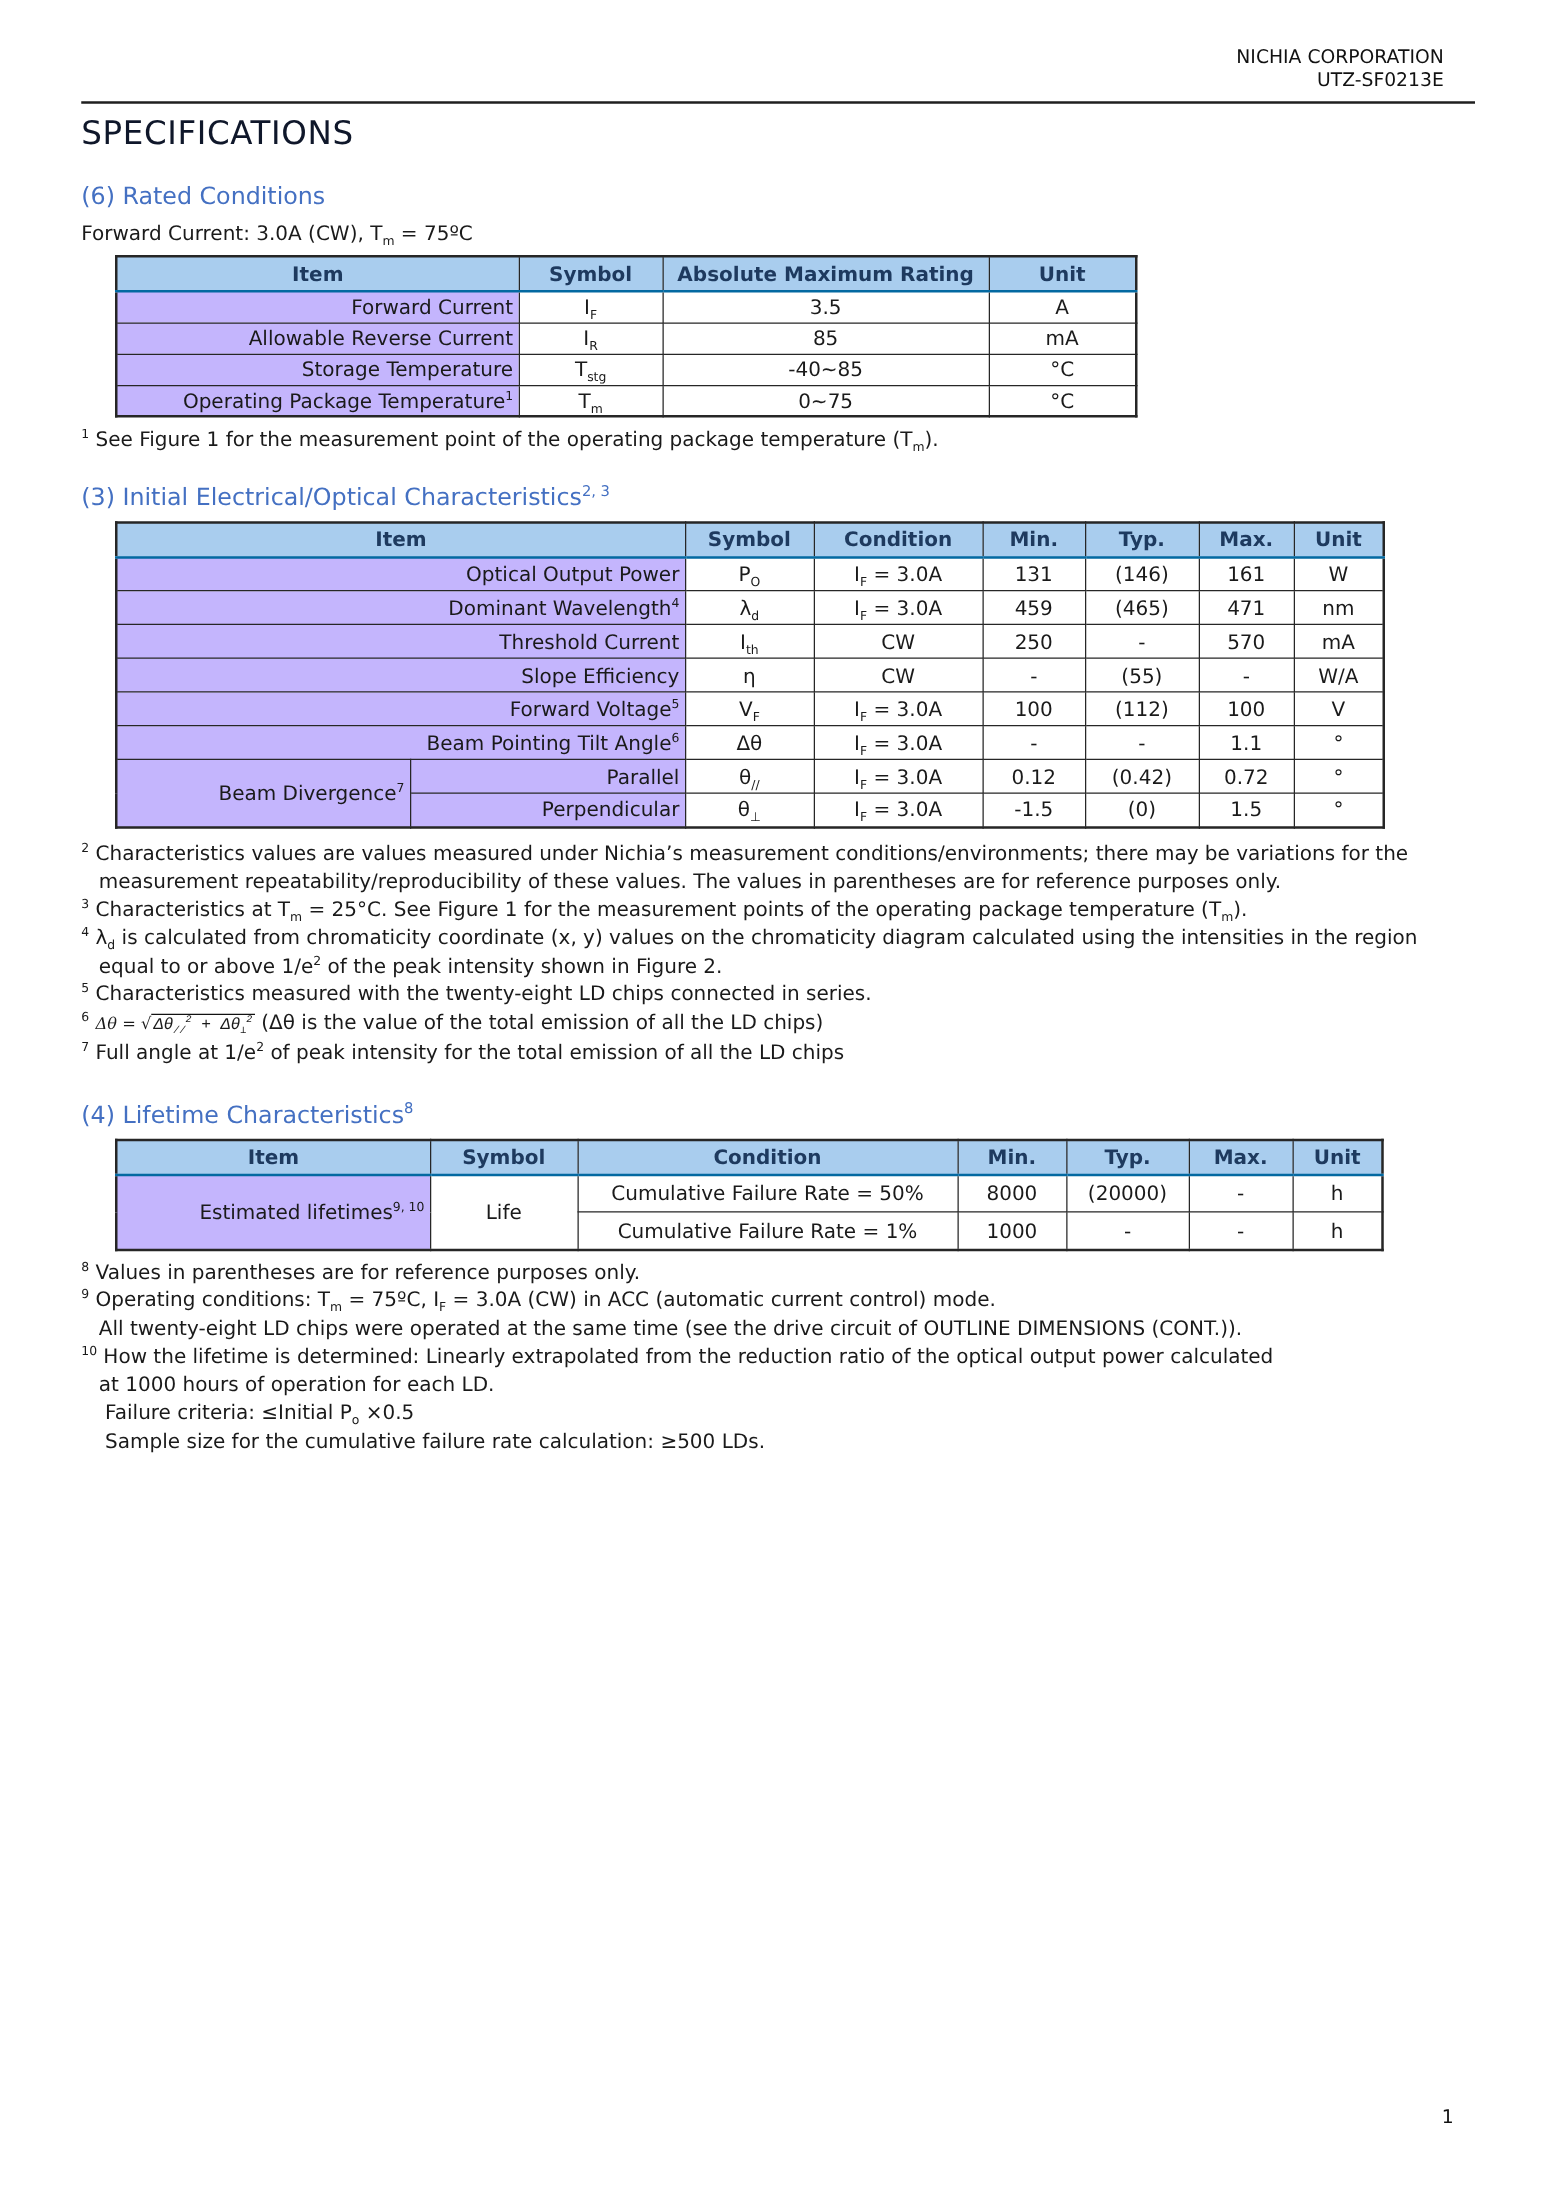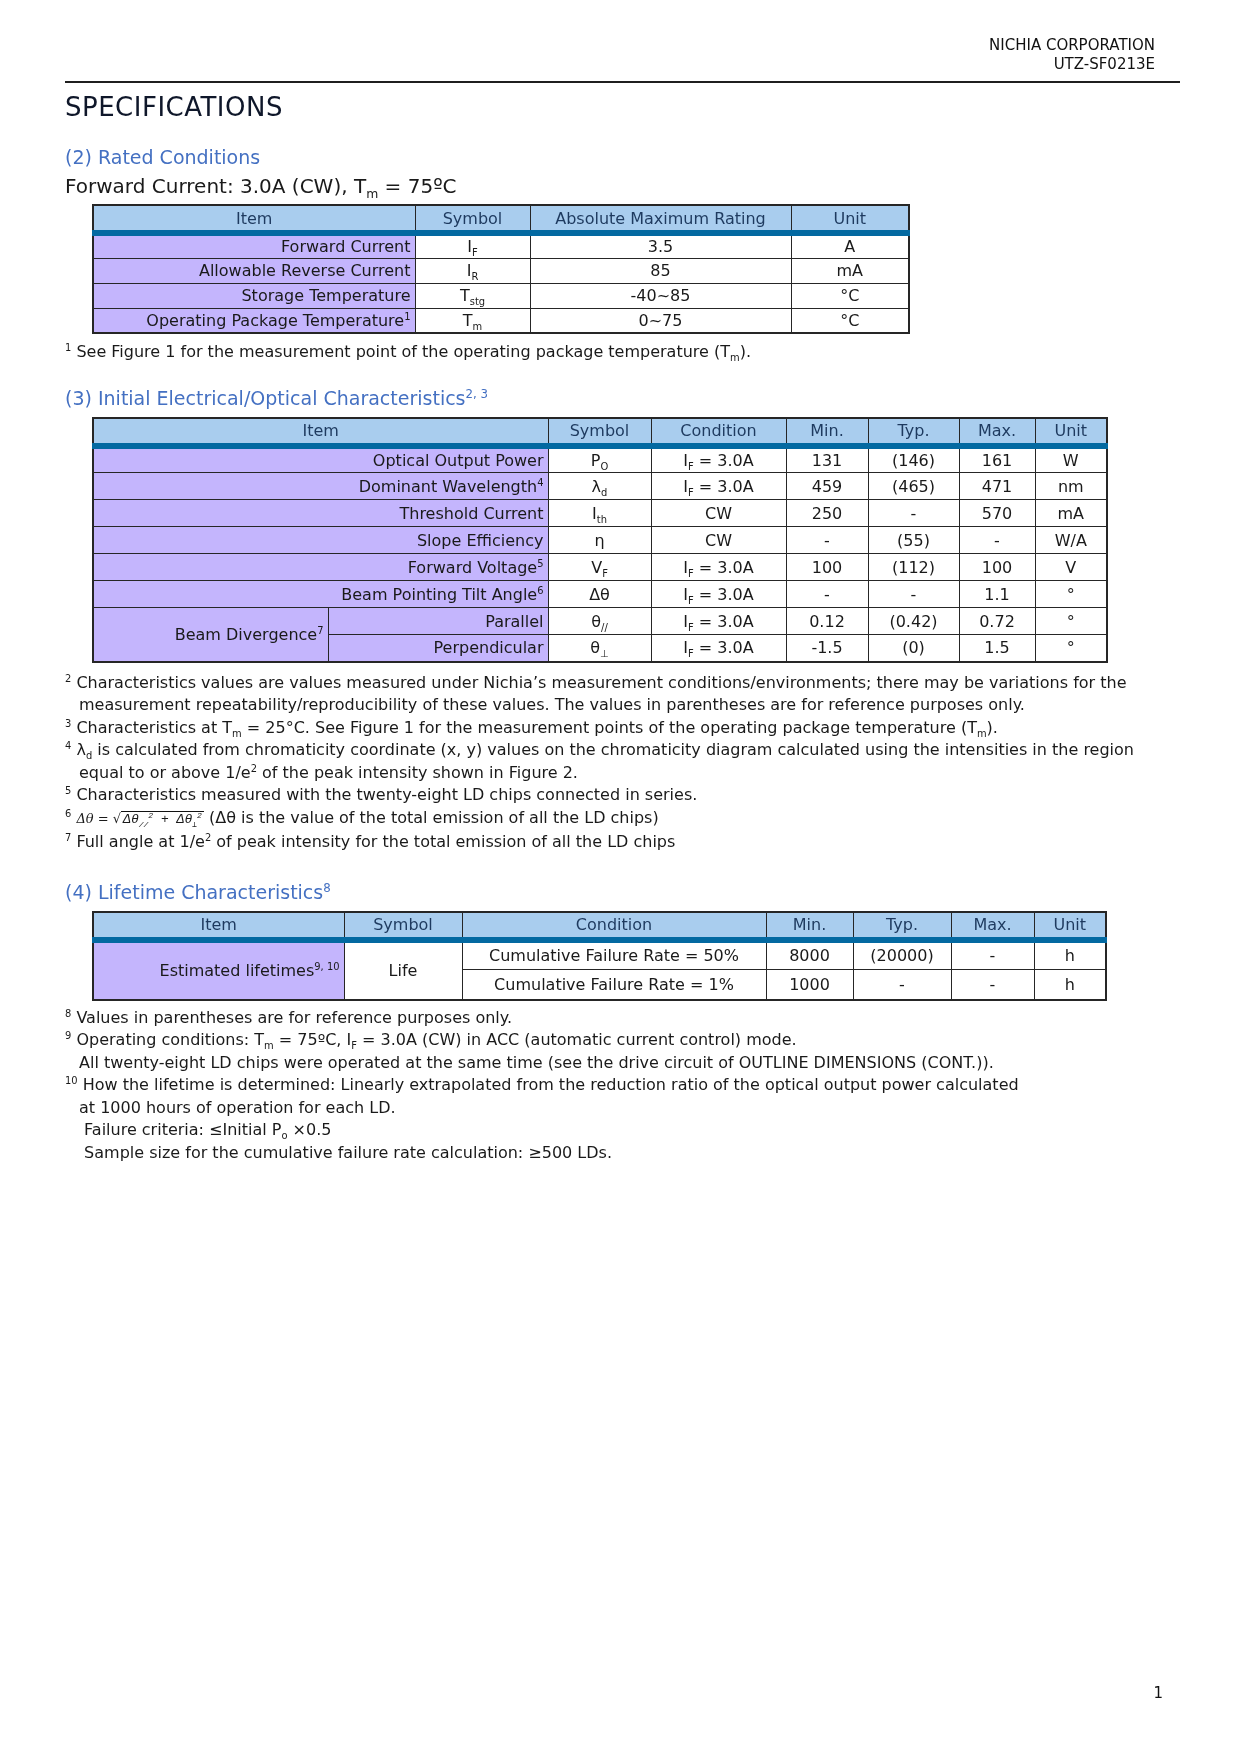--- a/index.html
+++ b/index.html
@@ -11,29 +11,29 @@
   }
   .content { margin:0 61px 0 65px; padding-top:36px; }
 
   .doc-header { text-align:right; font-size:15px; line-height:19px; padding-right:25px; color:#111; }
   .rule { border-bottom:2px solid #1f1f1f; margin-top:7px; }
 
   h1.page-title { margin-top:8px; font-size:26px; line-height:32px; font-weight:normal; color:#0f172a; letter-spacing:0.5px; }
   h2.section-heading { font-size:19px; line-height:24px; font-weight:normal; color:#4470C2; }
   .mt-lg { margin-top:26px; }
   .mt-md { margin-top:22px; }
-  .body-line { margin-top:7px; font-size:20px; line-height:21px; }
+  .body-line { margin-top:7px; font-size:16px; line-height:21px; }
 
   table.t { border-collapse:collapse; table-layout:fixed; margin-top:7px; margin-left:27px; font-size:16px; }
   table.t, table.t th, table.t td { border:1px solid #262626; }
   table.t { border-width:2px; }
   table.t th {
-    background:#A9CDEE; color:#1E3A5F; font-weight:normal;
+    background:#A9CDEE; color:#1E3A5F; font-weight:bold;
     height:28px; text-align:center; vertical-align:middle;
-    border-bottom:6px solid #0369a1; padding:1px 4px;
+    border-bottom:2px solid #0369a1; padding:1px 4px;
   }
   table.t td { text-align:center; vertical-align:middle; padding:1px 4px; background:#ffffff; }
   table.t td.item { text-align:right; padding-left:10px; background:#c4b5fd; }
   table.t2 td { height:25px; }
   table.t3 td { height:27px; }
   table.t4 td { height:30px; }
 
   sup { font-size:62%; vertical-align:super; line-height:0; }
   sub { font-size:62%; vertical-align:sub; line-height:0; }
 
@@ -55,21 +55,21 @@
   <div class="content">
 
     <div class="doc-header">
       <div>NICHIA CORPORATION</div>
       <div>UTZ-SF0213E</div>
     </div>
     <div class="rule"></div>
 
     <h1 class="page-title">SPECIFICATIONS</h1>
 
-    <h2 class="section-heading mt-md">(2) Rated Conditions</h2>
+    <h2 class="section-heading mt-md">(6) Rated Conditions</h2>
     <p class="body-line">Forward Current: 3.0A (CW), T<sub>m</sub> = 75ºC</p>
 
     <table class="t t2">
       <colgroup>
           <col style="width:322px">
           <col style="width:115px">
           <col style="width:261px">
           <col style="width:118px">
         </colgroup>
       <thead>

